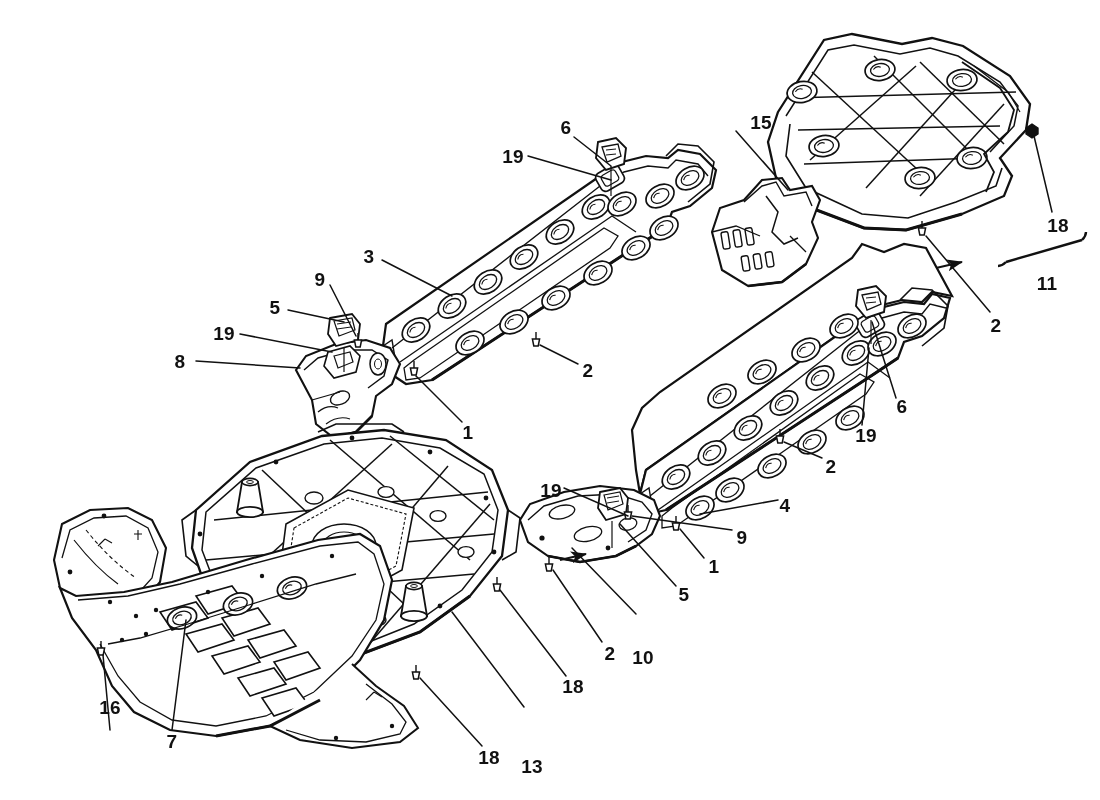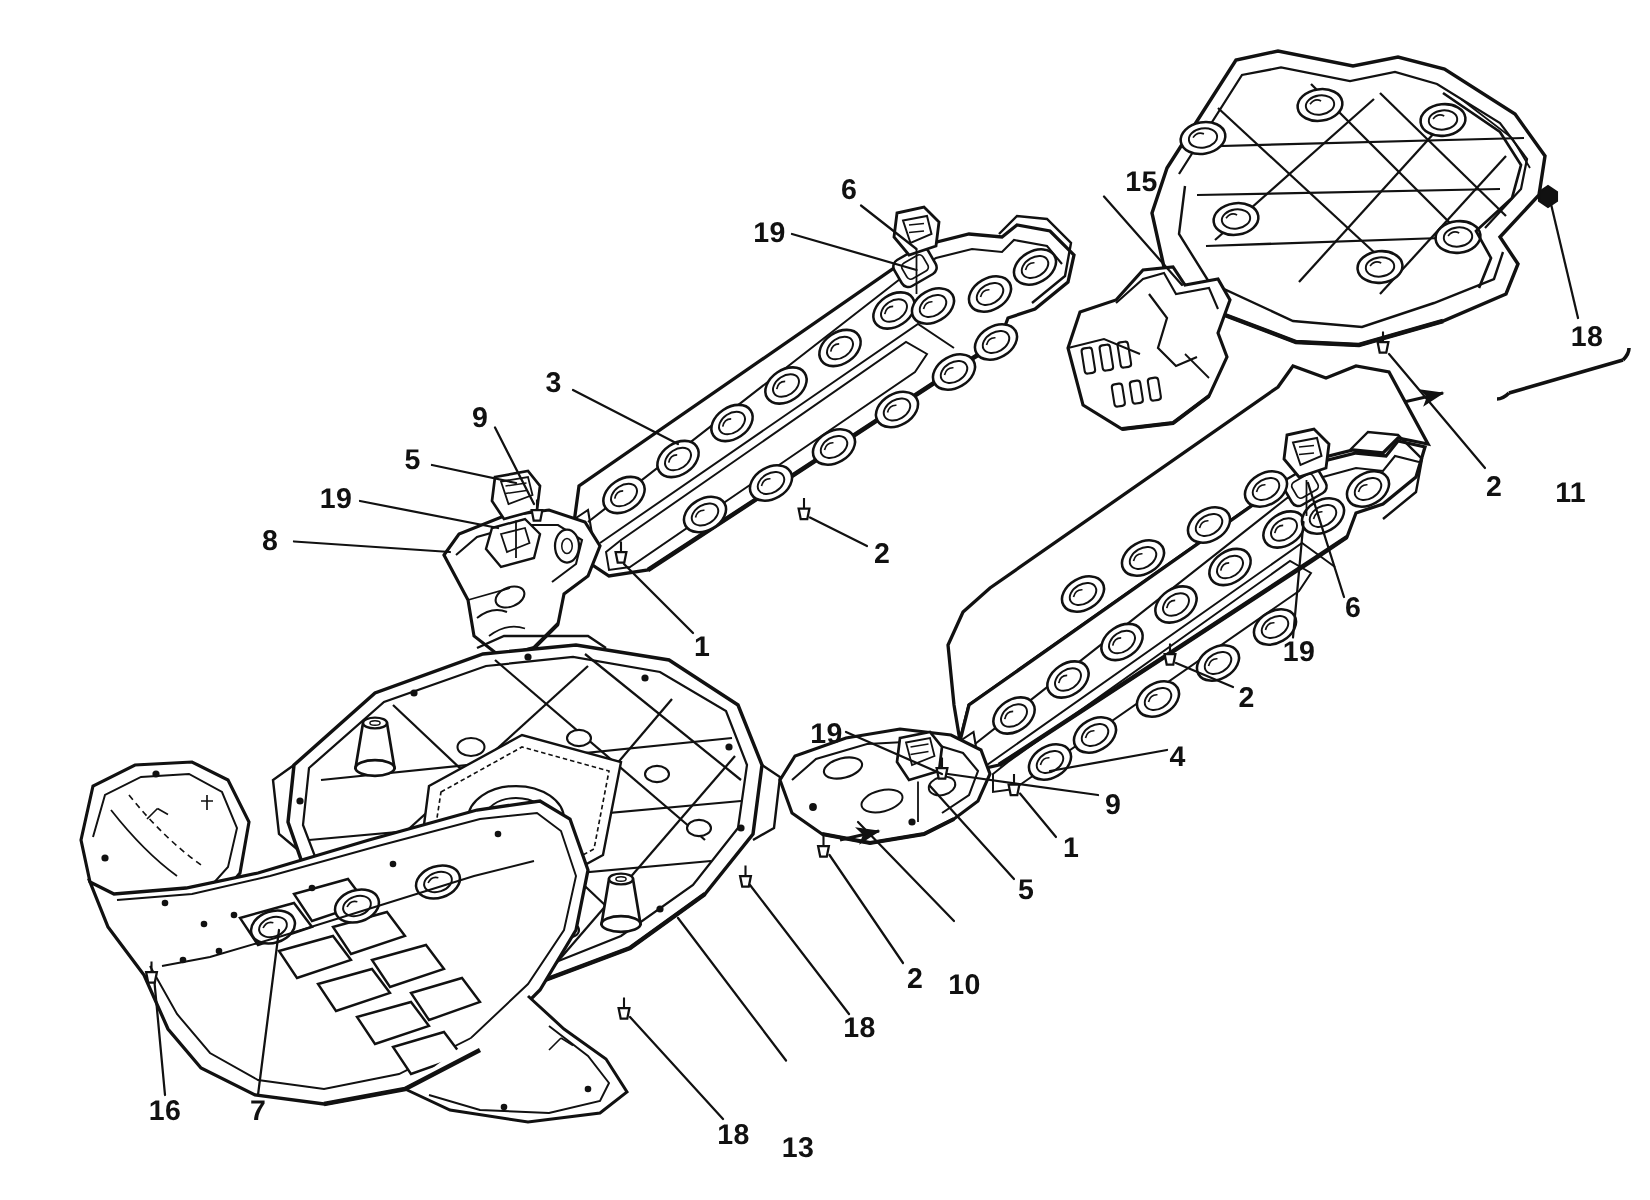--- a/index.html
+++ b/index.html
@@ -403,21 +403,21 @@
       <path d="M482,746 L420,678"></path>
       <path d="M110,730 L103,655"></path>
       <path d="M172,730 L186,620"></path>
     </g>
   </svg>
 
   <div class="callout" style="left:566px;  top:127px;">6</div>
   <div class="callout" style="left:513px;  top:156px;">19</div>
   <div class="callout" style="left:761px;  top:122px;">15</div>
   <div class="callout" style="left:1058px; top:225px;">18</div>
-  <div class="callout" style="left:1047px; top:283px;margin-top:46px;">11</div>
+  <div class="callout" style="left:1047px; top:283px;">11</div>
   <div class="callout" style="left:996px;  top:325px;">2</div>
   <div class="callout" style="left:369px;  top:256px;">3</div>
   <div class="callout" style="left:320px;  top:279px;">9</div>
   <div class="callout" style="left:275px;  top:307px;">5</div>
   <div class="callout" style="left:224px;  top:333px;">19</div>
   <div class="callout" style="left:180px;  top:361px;">8</div>
   <div class="callout" style="left:588px;  top:370px;">2</div>
   <div class="callout" style="left:468px;  top:432px;">1</div>
   <div class="callout" style="left:902px;  top:406px;">6</div>
   <div class="callout" style="left:866px;  top:435px;">19</div>
@@ -425,16 +425,16 @@
   <div class="callout" style="left:785px;  top:505px;">4</div>
   <div class="callout" style="left:551px;  top:490px;">19</div>
   <div class="callout" style="left:742px;  top:537px;">9</div>
   <div class="callout" style="left:714px;  top:566px;">1</div>
   <div class="callout" style="left:684px;  top:594px;">5</div>
   <div class="callout" style="left:643px;  top:625px;margin-top:32px;">10</div>
   <div class="callout" style="left:610px;  top:653px;">2</div>
   <div class="callout" style="left:573px;  top:686px;">18</div>
   <div class="callout" style="left:532px;  top:718px;margin-top:48px;">13</div>
   <div class="callout" style="left:489px;  top:757px;">18</div>
-  <div class="callout" style="left:110px;  top:741px;">16</div>
+  <div class="callout" style="left:110px;  top:707px;">16</div>
   <div class="callout" style="left:172px;  top:741px;">7</div>
 
 </div>
 
 </body></html>

